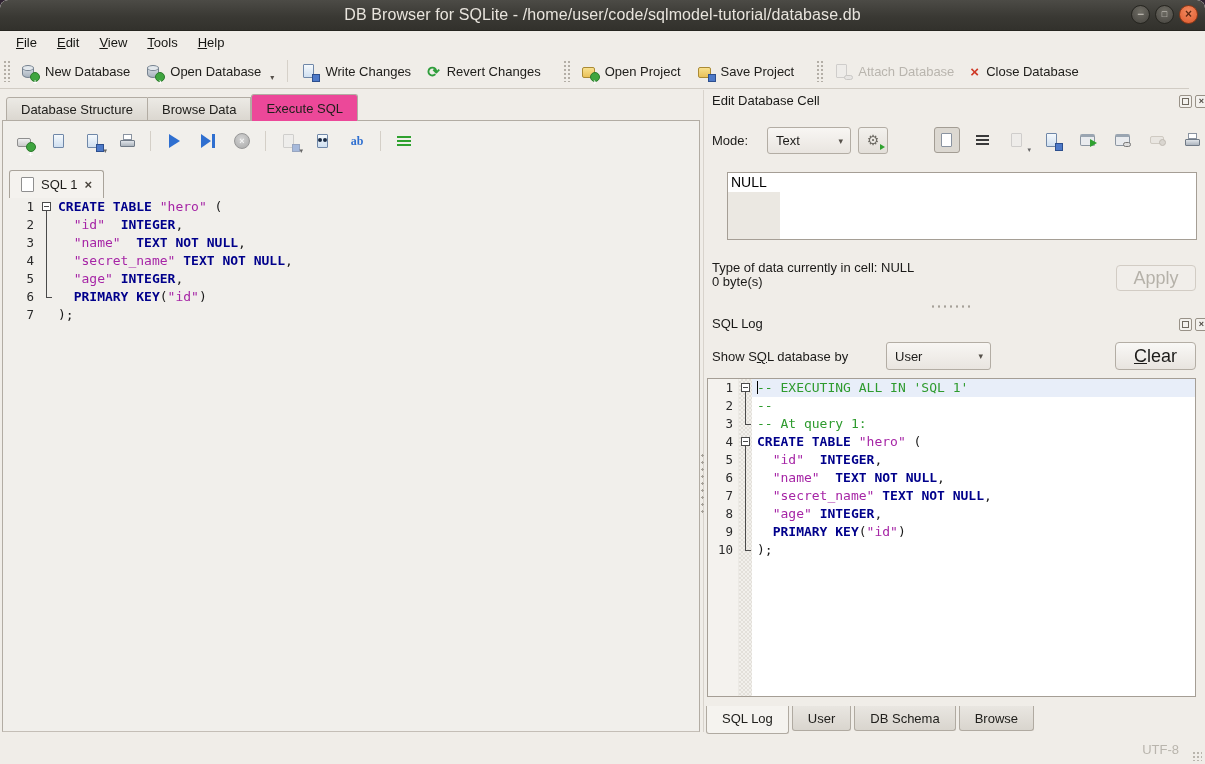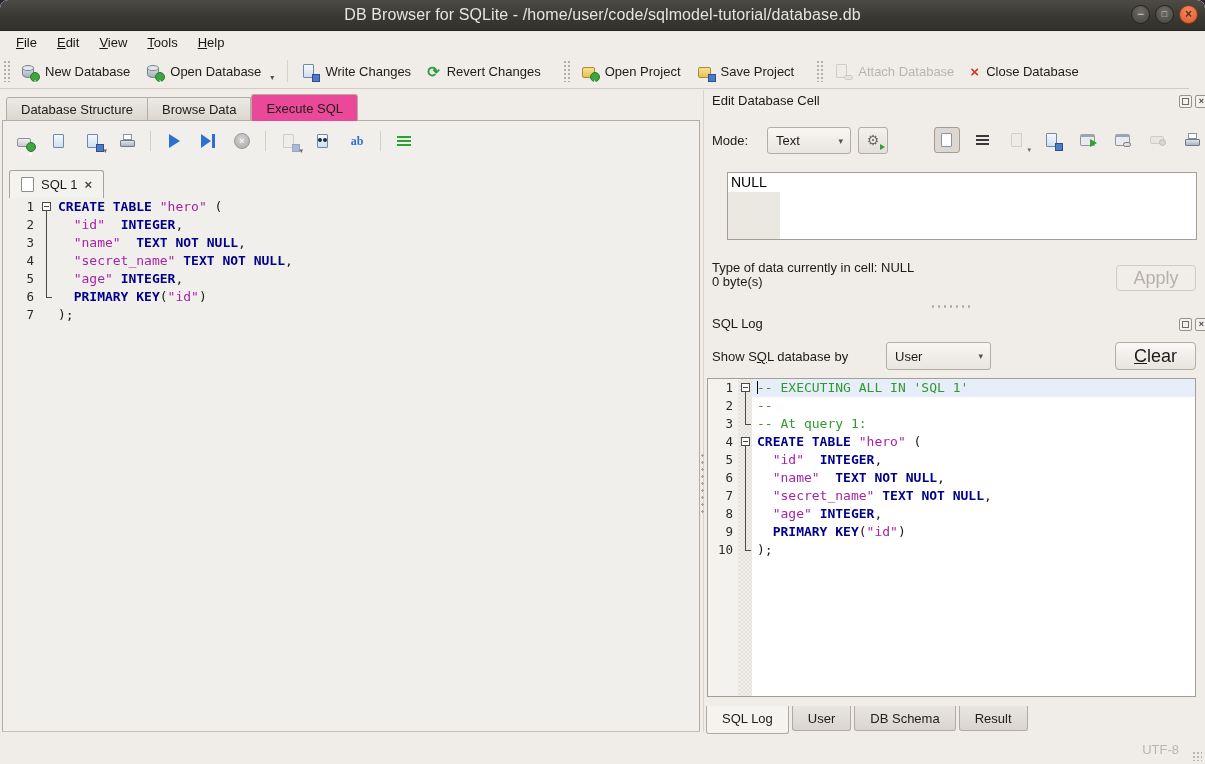--- a/index.html
+++ b/index.html
@@ -388,19 +388,19 @@
       <div class="crow"><span class="ln">7</span><span class="fold f-mid"></span><span class="ctext"><span class="tk-pl">  </span><span class="tk-str">"secret_name"</span><span class="tk-pl"> </span><span class="tk-kw">TEXT</span><span class="tk-pl"> </span><span class="tk-kw">NOT NULL</span><span class="tk-pl">,</span></span></div>
       <div class="crow"><span class="ln">8</span><span class="fold f-mid"></span><span class="ctext"><span class="tk-pl">  </span><span class="tk-str">"age"</span><span class="tk-pl"> </span><span class="tk-kw">INTEGER</span><span class="tk-pl">,</span></span></div>
       <div class="crow"><span class="ln">9</span><span class="fold f-mid"></span><span class="ctext"><span class="tk-pl">  </span><span class="tk-kw">PRIMARY KEY</span><span class="tk-pl">(</span><span class="tk-str">"id"</span><span class="tk-pl">)</span></span></div>
       <div class="crow"><span class="ln">10</span><span class="fold f-end"></span><span class="ctext"><span class="tk-pl">);</span></span></div>
     </div>
 
   <div class="btabs">
     <span class="btab active">SQL Log</span>
     <span class="btab">User</span>
     <span class="btab">DB Schema</span>
-    <span class="btab">Result</span>
+    <span class="btab">Browse</span>
   </div>
 
   <span class="enc">UTF-8</span>
   <div class="grip"></div>
 
 </div>
 
 </body></html>

